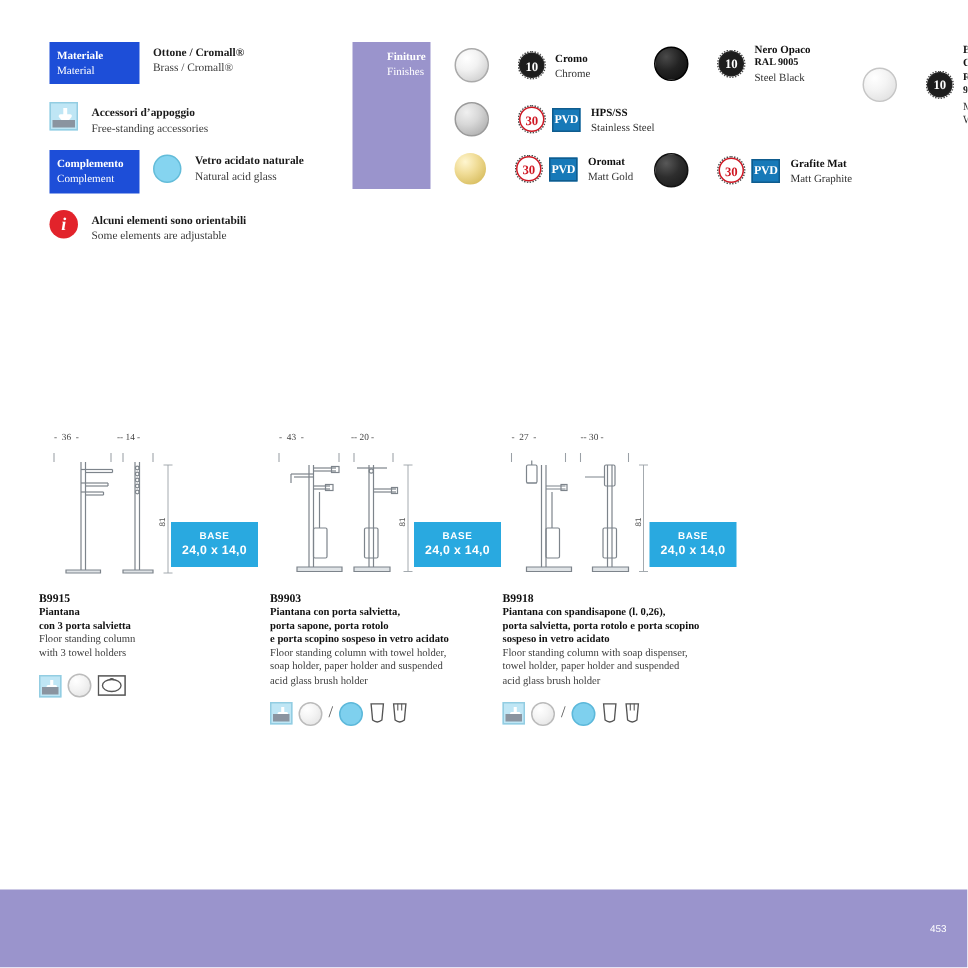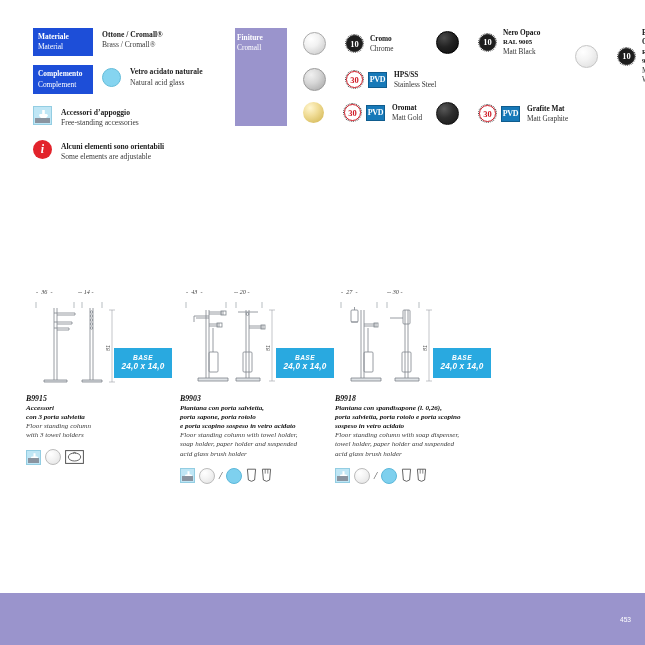--- a/index.html
+++ b/index.html
@@ -41,21 +41,21 @@
     width:19px;height:19px;border-radius:50%;background:#e2232b;
     color:#ffffff;font-style:italic;font-weight:bold;font-size:12px;
     display:flex;align-items:center;justify-content:center;flex:0 0 auto;
     font-family:"Liberation Serif",serif;
   }
 
   
   #finishes{position:absolute;left:235px;top:28px;width:400px;height:98px;}
   #fin-chip{
     position:absolute;left:0;top:0;width:52px;height:98px;background:#9a94cc;
-    color:#ffffff;font-size:7.4px;line-height:10.2px;padding:5px 2px;box-sizing:border-box;
+    color:#ffffff;font-size:7.4px;line-height:10.2px;padding:5px 23px;box-sizing:border-box;
   }
   #fin-chip .it{font-weight:bold;}
   .fin-grid{position:absolute;left:68px;top:0;right:0;bottom:0;}
   .fin-item{position:absolute;display:flex;align-items:center;}
   .swatch{width:21px;height:21px;border-radius:50%;flex:0 0 auto;}
   .sw-chrome{background:radial-gradient(circle at 34% 28%,#ffffff 0%,#f2f2f2 38%,#d4d4d4 78%,#b6b6b6 100%);border:1px solid #aaa;}
   .sw-steel{background:radial-gradient(circle at 34% 28%,#f0f0f0 0%,#d8d8d8 40%,#b4b4b4 80%,#9a9a9a 100%);border:1px solid #9a9a9a;}
   .sw-gold{background:radial-gradient(circle at 34% 28%,#fff6d0 0%,#f0dc96 40%,#d9bf62 80%,#c2a648 100%);border:1px solid #bda martin;border-color:#bda14a;}
   .sw-black{background:radial-gradient(circle at 34% 28%,#4a4a4a 0%,#232323 45%,#0c0c0c 100%);border:1px solid #000;}
   .sw-white{background:radial-gradient(circle at 34% 28%,#ffffff 0%,#f4f4f4 40%,#e2e2e2 82%,#d2d2d2 100%);border:1px solid #c6c6c6;}
@@ -78,21 +78,21 @@
     margin-left:5px;display:flex;align-items:center;justify-content:center;
     font-size:8px;font-weight:bold;font-family:"Liberation Serif",serif;
     border:1px solid #0f5c8e;box-sizing:border-box;letter-spacing:-0.3px;
   }
   .fin-lbl{margin-left:7px;font-size:7.3px;line-height:9.4px;color:#111;}
   .fin-lbl .n{font-weight:bold;display:block;}
   .fin-lbl .r{display:block;font-weight:bold;font-size:6.8px;}
   .fin-lbl .e{display:block;color:#333;}
 
   
-  .product{position:absolute;top:288px;font-style:italic;}
+  .product{position:absolute;top:288px;}
   #p0{left:26px;width:150px;}
   #p1{left:180px;width:158px;}
   #p2{left:335px;width:175px;}
 
   .dims{position:relative;height:12px;font-size:6.2px;color:#444;}
   .dim{position:absolute;top:0;white-space:nowrap;}
 
   .draw{position:relative;height:88px;}
   .draw svg{position:absolute;left:0;top:0;}
 
@@ -133,77 +133,77 @@
     <div class="leg-chip">
       <span class="it">Materiale</span><br>
       <span class="en">Material</span>
     </div>
     <div class="leg-txt">
       <span class="it">Ottone / Cromall®</span>
       <span class="en">Brass / Cromall®</span>
     </div>
   </div>
 
-  <div class="leg-row">
-    <div class="leg-chip">
-      <span class="it">Complemento</span><br>
-      <span class="en">Complement</span>
-    </div>
-    <div class="glassdot"></div>
-    <div class="leg-txt">
-      <span class="it">Vetro acidato naturale</span>
-      <span class="en">Natural acid glass</span>
-    </div>
-  </div>
-
   <div class="leg-row" style="margin-top:12px;">
     <div class="accicon">
       <svg width="19" height="19" viewBox="0 0 19 19">
         <path d="M9.5 3 L9.5 9 M6.4 8.4 L9.5 12 L12.6 8.4 Z" fill="#ffffff" stroke="#ffffff" stroke-width="2.6" stroke-linejoin="round"></path>
       </svg>
     </div>
     <div class="leg-txt">
       <span class="it">Accessori d’appoggio</span>
       <span class="en">Free-standing accessories</span>
     </div>
   </div>
 
+  <div class="leg-row">
+    <div class="leg-chip">
+      <span class="it">Complemento</span><br>
+      <span class="en">Complement</span>
+    </div>
+    <div class="glassdot"></div>
+    <div class="leg-txt">
+      <span class="it">Vetro acidato naturale</span>
+      <span class="en">Natural acid glass</span>
+    </div>
+  </div>
+
   <div class="leg-row" style="margin-top:11px;">
     <div class="infoicon">i</div>
     <div class="leg-txt">
       <span class="it">Alcuni elementi sono orientabili</span>
       <span class="en">Some elements are adjustable</span>
     </div>
   </div>
 </div>
 
 <div id="finishes">
   <div id="fin-chip">
     <span class="it">Finiture</span><br>
-    <span class="en">Cromall</span>
+    <span class="en">Finishes</span>
   </div>
 
   <div class="fin-grid">
 
     <div class="fin-item" style="left:0px;top:4px;">
       <div class="swatch sw-chrome"></div>
       <div class="yrbadge yr10">10</div>
       <div class="fin-lbl">
         <span class="n">Cromo</span>
         <span class="e">Chrome</span>
       </div>
     </div>
 
     <div class="fin-item" style="left:133px;top:0px;">
       <div class="swatch sw-black"></div>
       <div class="yrbadge yr10">10</div>
       <div class="fin-lbl">
         <span class="n">Nero Opaco</span>
         <span class="r">RAL 9005</span>
-        <span class="e">Matt Black</span>
+        <span class="e">Steel Black</span>
       </div>
     </div>
 
     <div class="fin-item" style="left:272px;top:0px;">
       <div class="swatch sw-white"></div>
       <div class="yrbadge yr10">10</div>
       <div class="fin-lbl">
         <span class="n">Bianco Opaco</span>
         <span class="r">RAL 9016</span>
         <span class="e">Matt White</span>
@@ -293,21 +293,21 @@
     </svg>
 
     <div class="basebox" style="left:88px;top:48px;width:58px;">
       <div class="t1">BASE</div>
       <div class="t2">24,0 x 14,0</div>
     </div>
   </div>
 
   <div class="pinfo">
     <span class="code">B9915</span>
-    <span class="it">Accessori</span>
+    <span class="it">Piantana</span>
     <span class="it">con 3 porta salvietta</span>
     <span class="en">Floor standing column</span>
     <span class="en">with 3 towel holders</span>
   </div>
 
   <div class="picons">
     <div class="accicon">
       <svg width="15" height="15" viewBox="0 0 19 19">
         <path d="M9.5 3 L9.5 9 M6.4 8.4 L9.5 12 L12.6 8.4 Z" fill="#ffffff" stroke="#ffffff" stroke-width="2.6" stroke-linejoin="round"></path>
       </svg>

